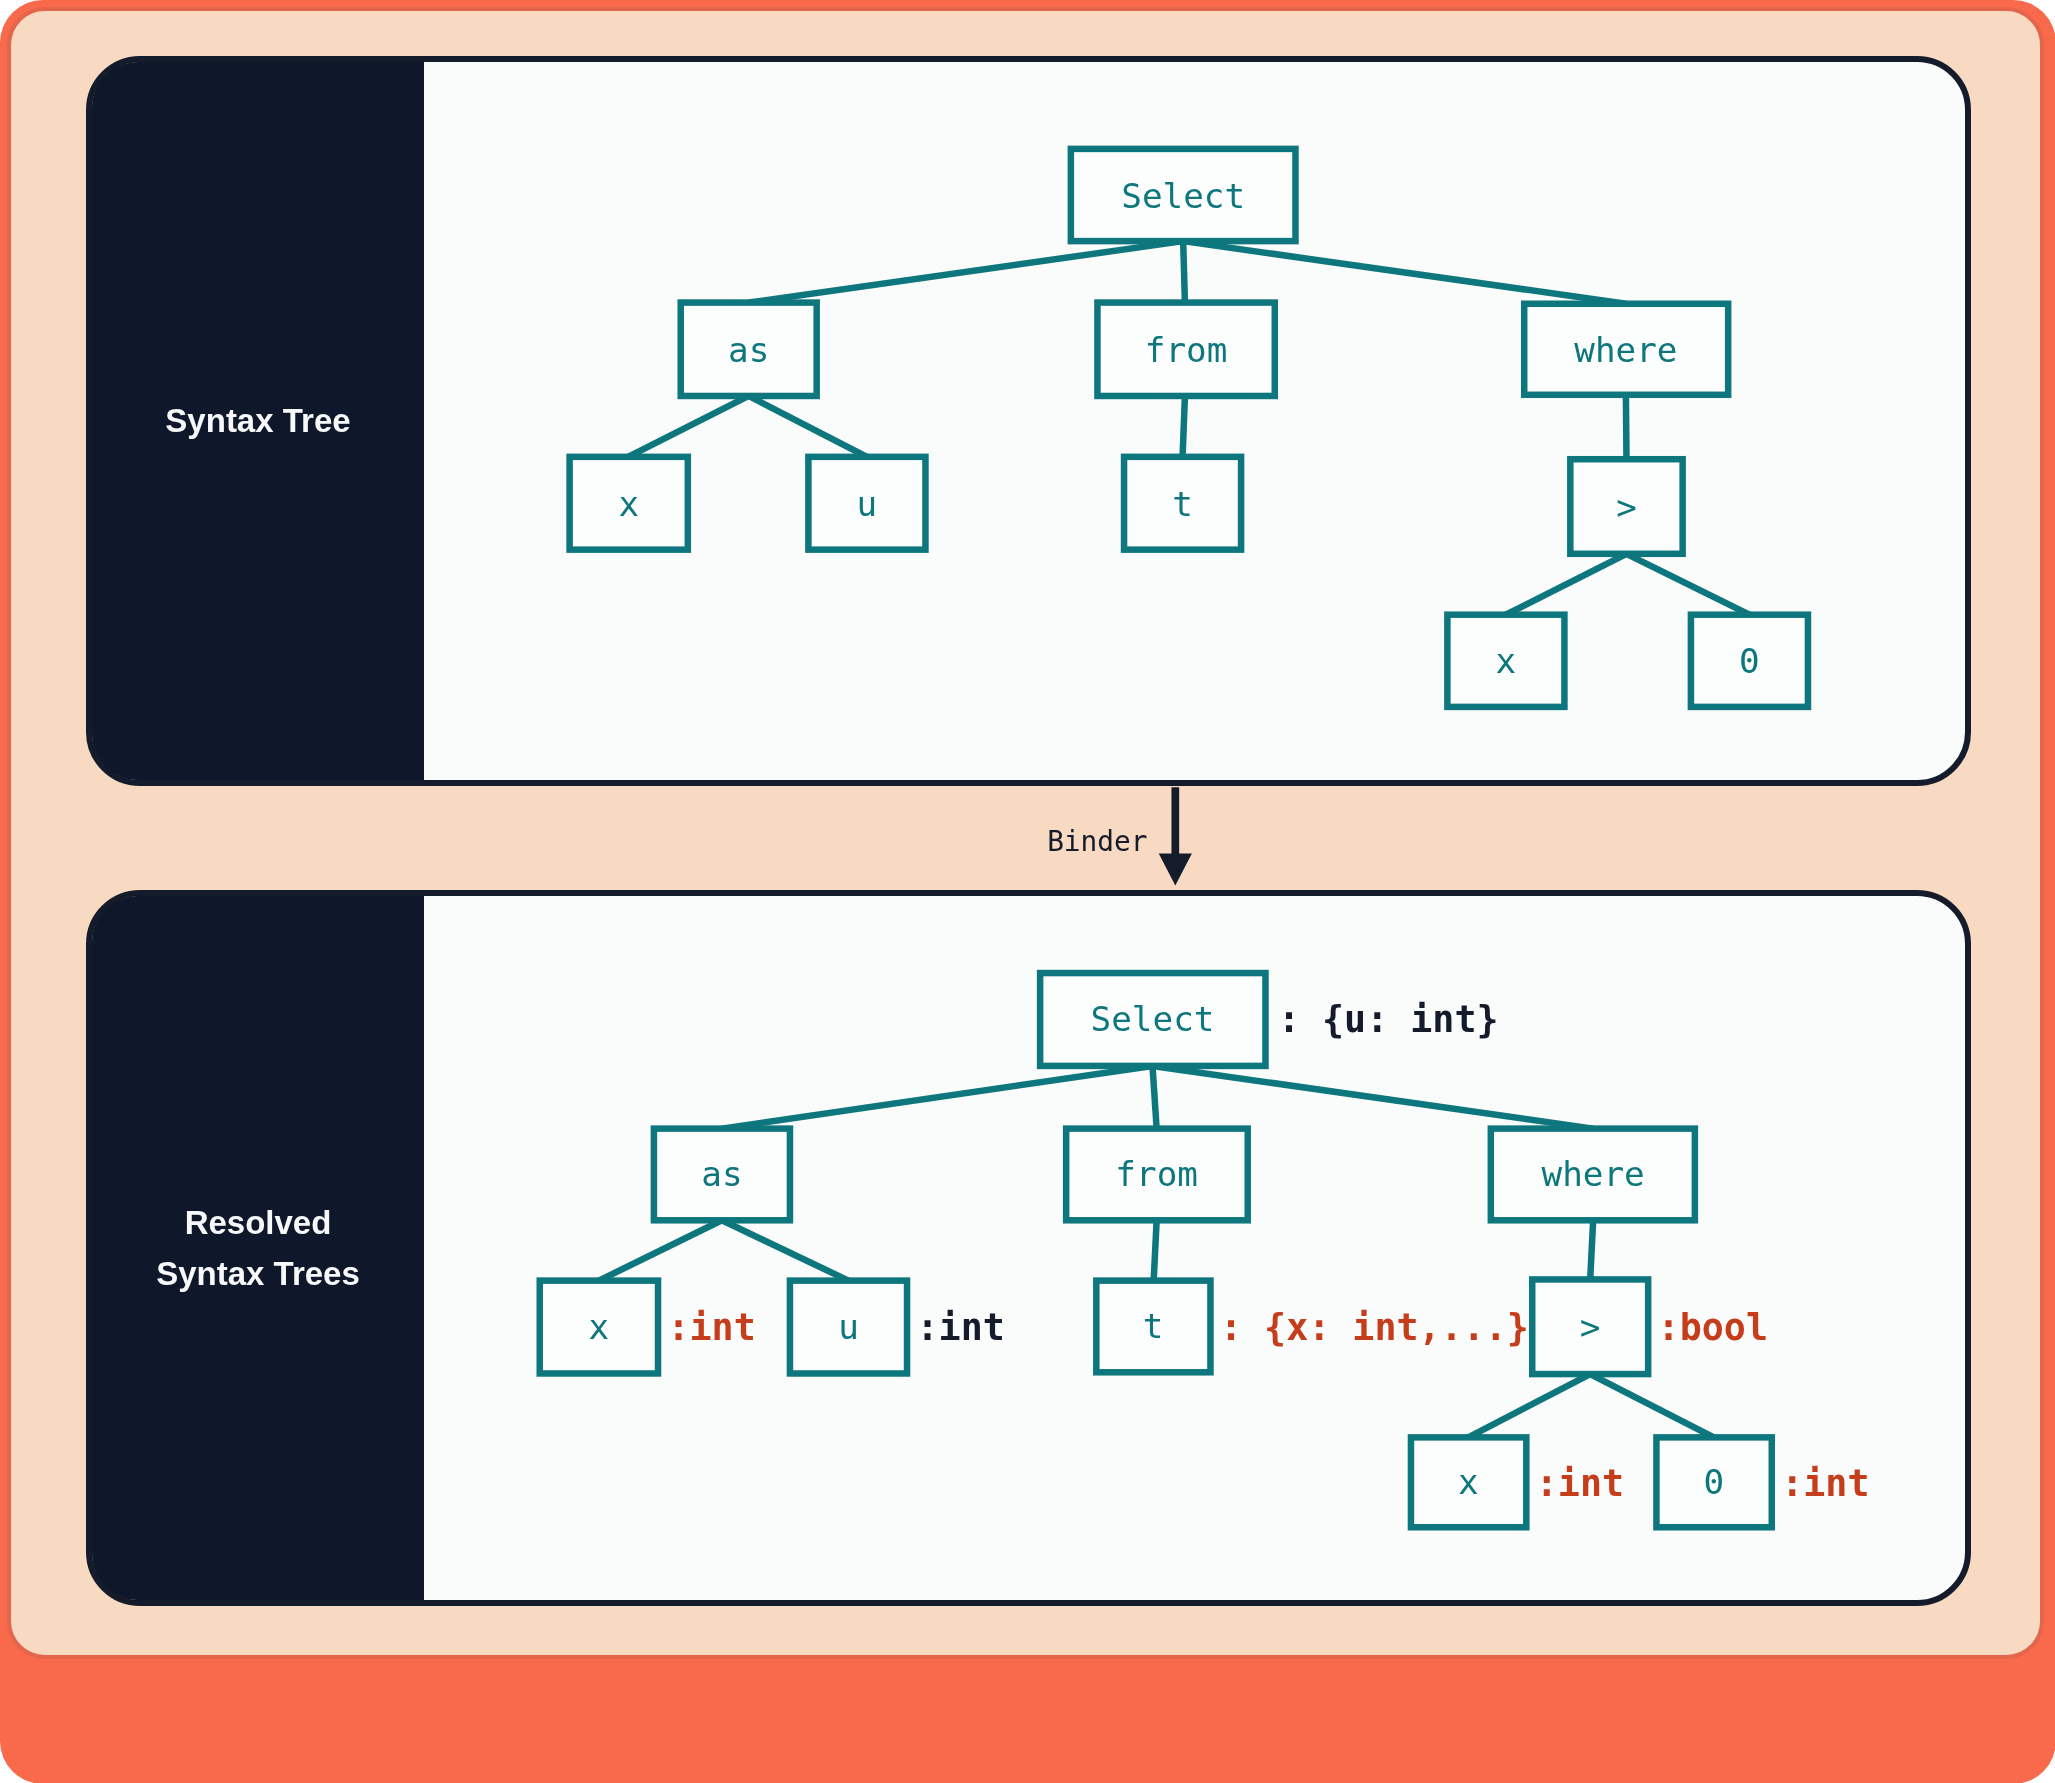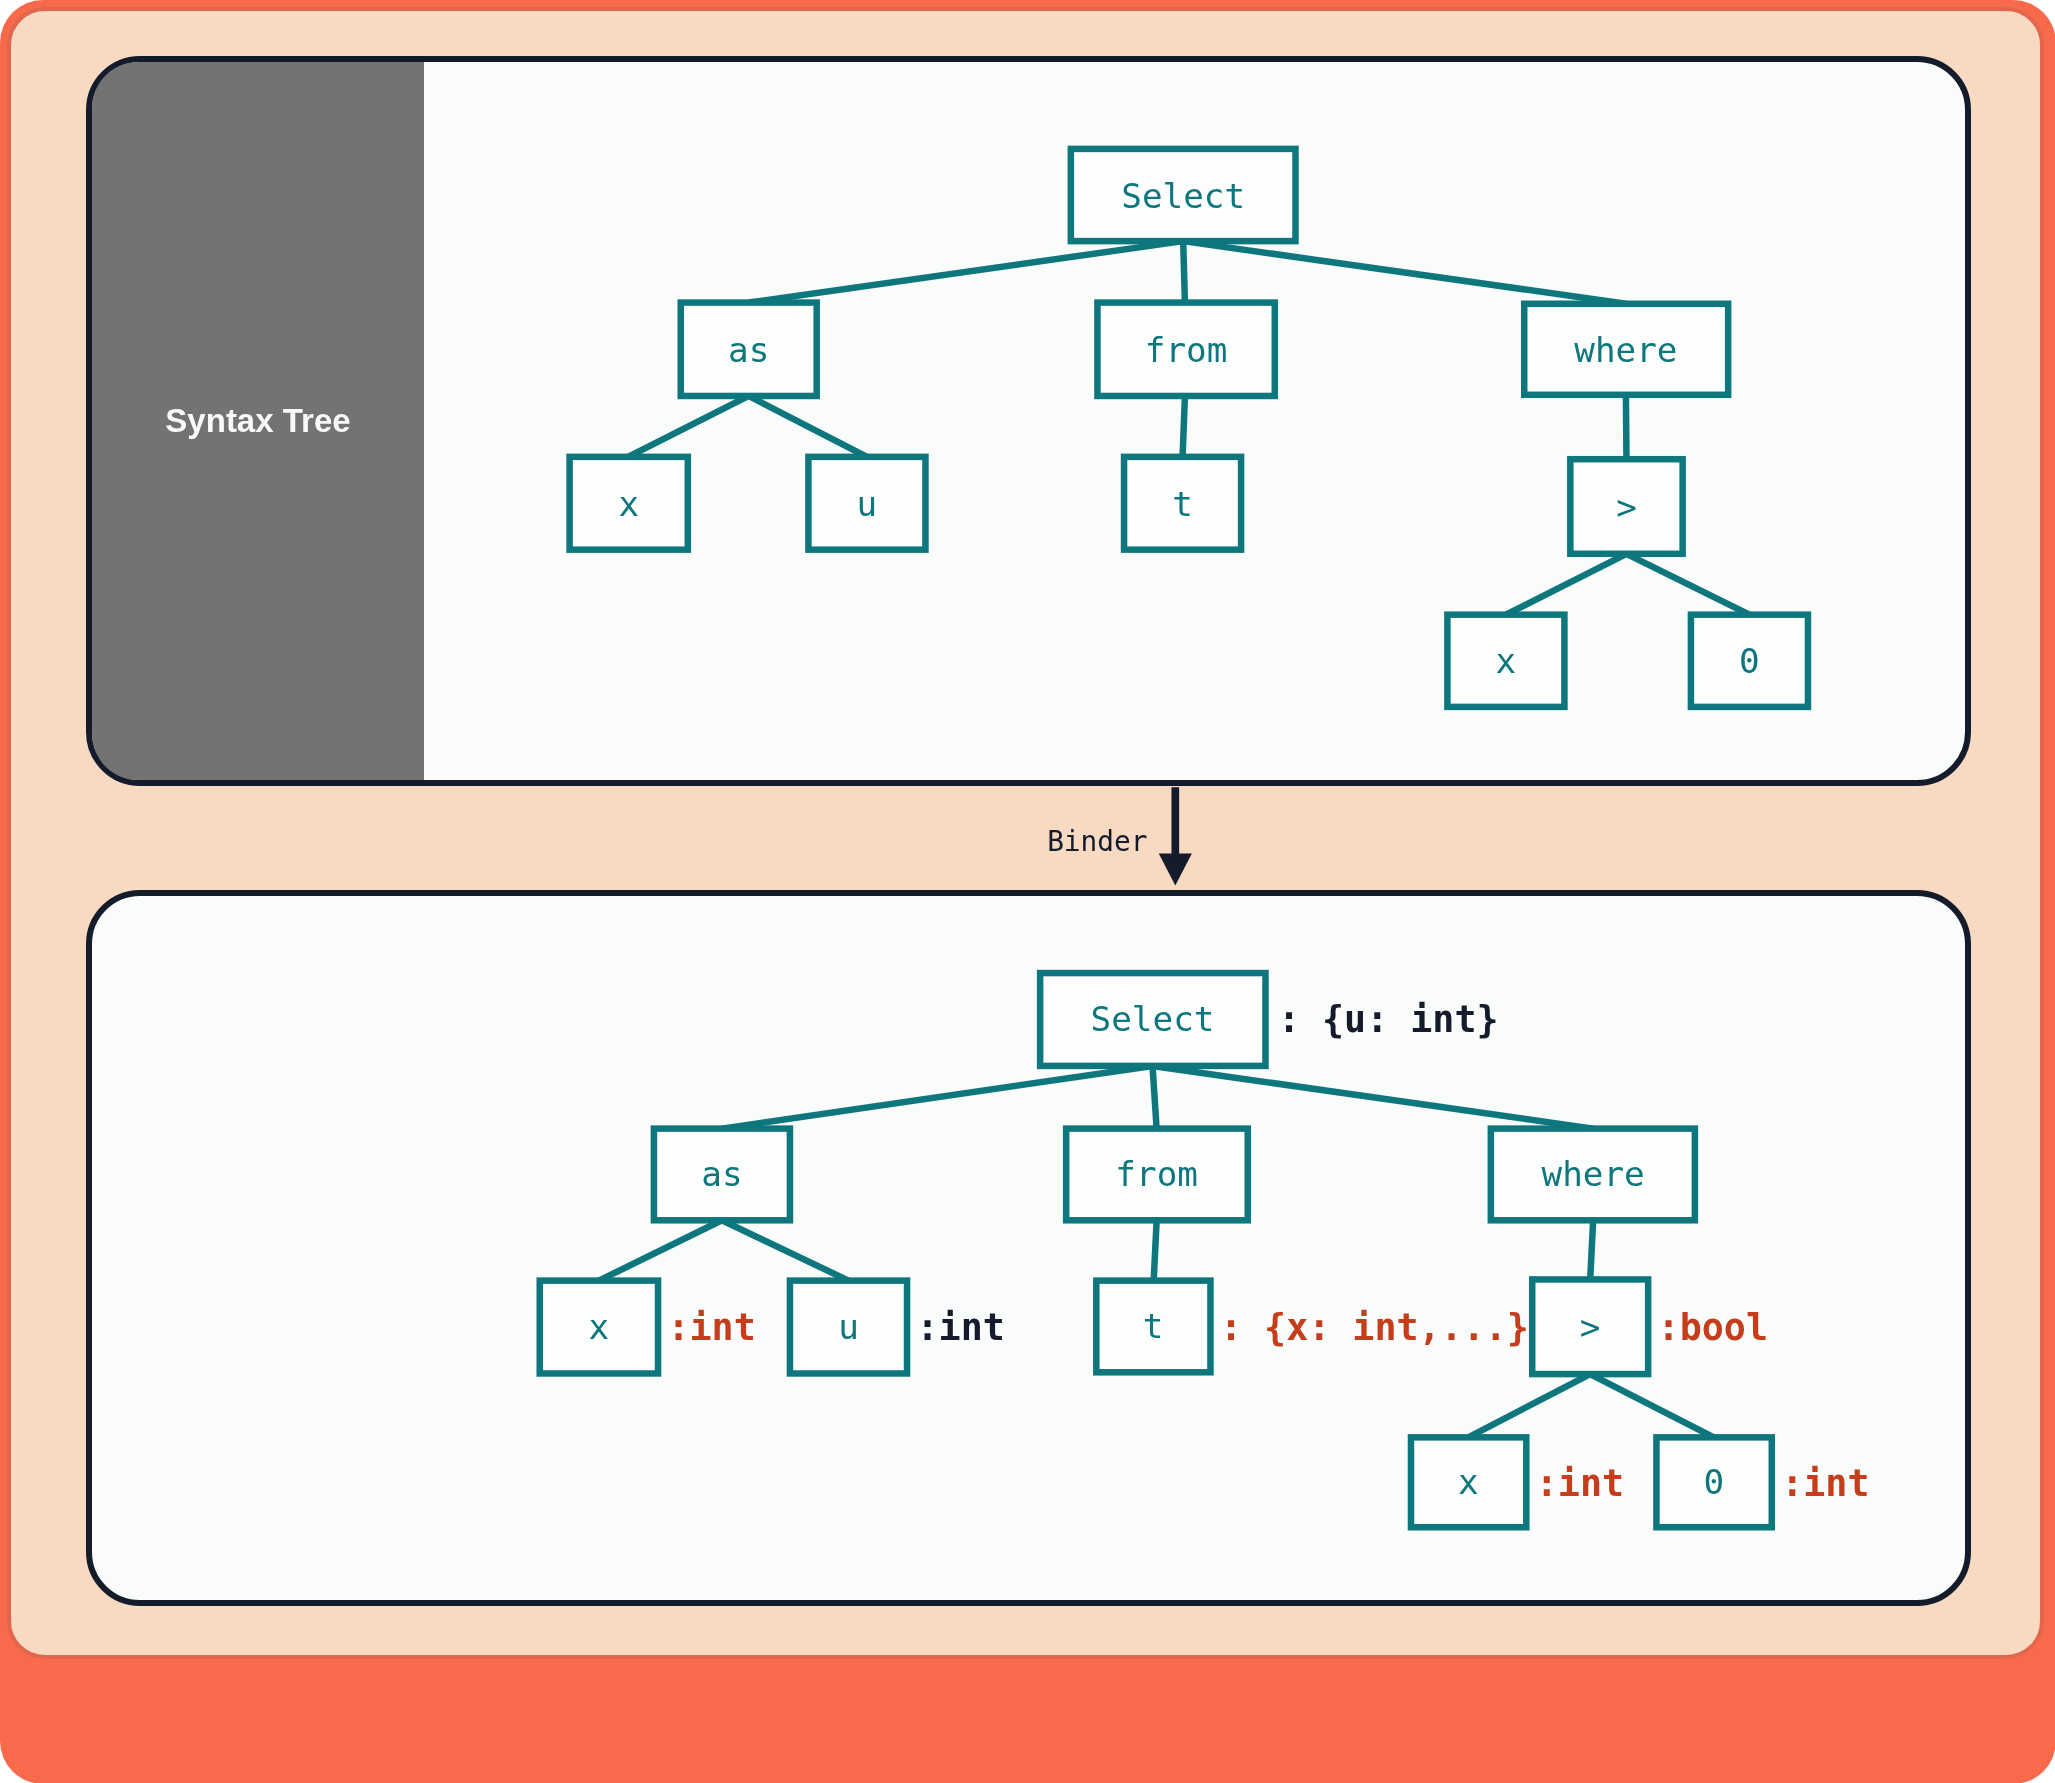--- a/index.html
+++ b/index.html
@@ -12,21 +12,21 @@
     position:absolute;left:7px;top:7px;width:2037px;height:1652px;
     background:#f8d9c2;border:4.7px solid #e3664c;border-radius:38px;box-sizing:border-box;
   }
   .card{
     position:absolute;left:86px;width:1885px;background:#fafbfb;
     border:6.5px solid #141b2b;border-radius:54px;box-sizing:border-box;
   }
   .card.top{top:56px;height:730px;}
   .card.bottom{top:890px;height:716px;}
   .sidebar{
-    position:absolute;left:0;top:0;bottom:0;width:332px;background:#737373;
+    position:absolute;left:0;top:0;bottom:0;width:332px;background:#0f172a;
     border-radius:46px 0 0 46px;display:flex;align-items:center;justify-content:center;
   }
   .sidebar-label{
     color:#f7f8f9;font-weight:bold;font-size:33px;line-height:1.55;text-align:center;
   }
   .tree-svg{position:absolute;left:0;top:0;}
   .node-box{fill:#fcfdfd;stroke:#0e767d;stroke-width:11;}
   .edge{stroke:#0e767d;stroke-width:11;}
   .node-label{
     fill:#0e767d;font-family:"DejaVu Sans Mono",monospace;font-size:58px;
@@ -114,20 +114,26 @@
   </svg>
 </div>
 
 <svg class="binder-svg" width="414" height="104" viewBox="0 0 700 175">
   <text class="binder-label" x="290" y="92">Binder</text>
   <line class="binder-line" x1="337" y1="0" x2="337" y2="118"></line>
   <polygon class="binder-head" points="337,166 309,112 365,112"></polygon>
 </svg>
 
 <div class="card bottom">
+  <div class="sidebar">
+    <div class="sidebar-label">
+      <div>Resolved</div>
+      <div>Syntax Trees</div>
+    </div>
+  </div>
 
   <svg class="tree-svg" width="1872" height="703" viewBox="0 0 3165 1188">
     <g>
       <line class="edge" x1="1793" y1="287" x2="1065" y2="393"></line>
       <line class="edge" x1="1793" y1="287" x2="1800" y2="393"></line>
       <line class="edge" x1="1793" y1="287" x2="2538" y2="393"></line>
       <line class="edge" x1="1065" y1="548" x2="857" y2="650"></line>
       <line class="edge" x1="1065" y1="548" x2="1279" y2="650"></line>
       <line class="edge" x1="1800" y1="548" x2="1795" y2="650"></line>
       <line class="edge" x1="2538" y1="548" x2="2533" y2="648"></line>

